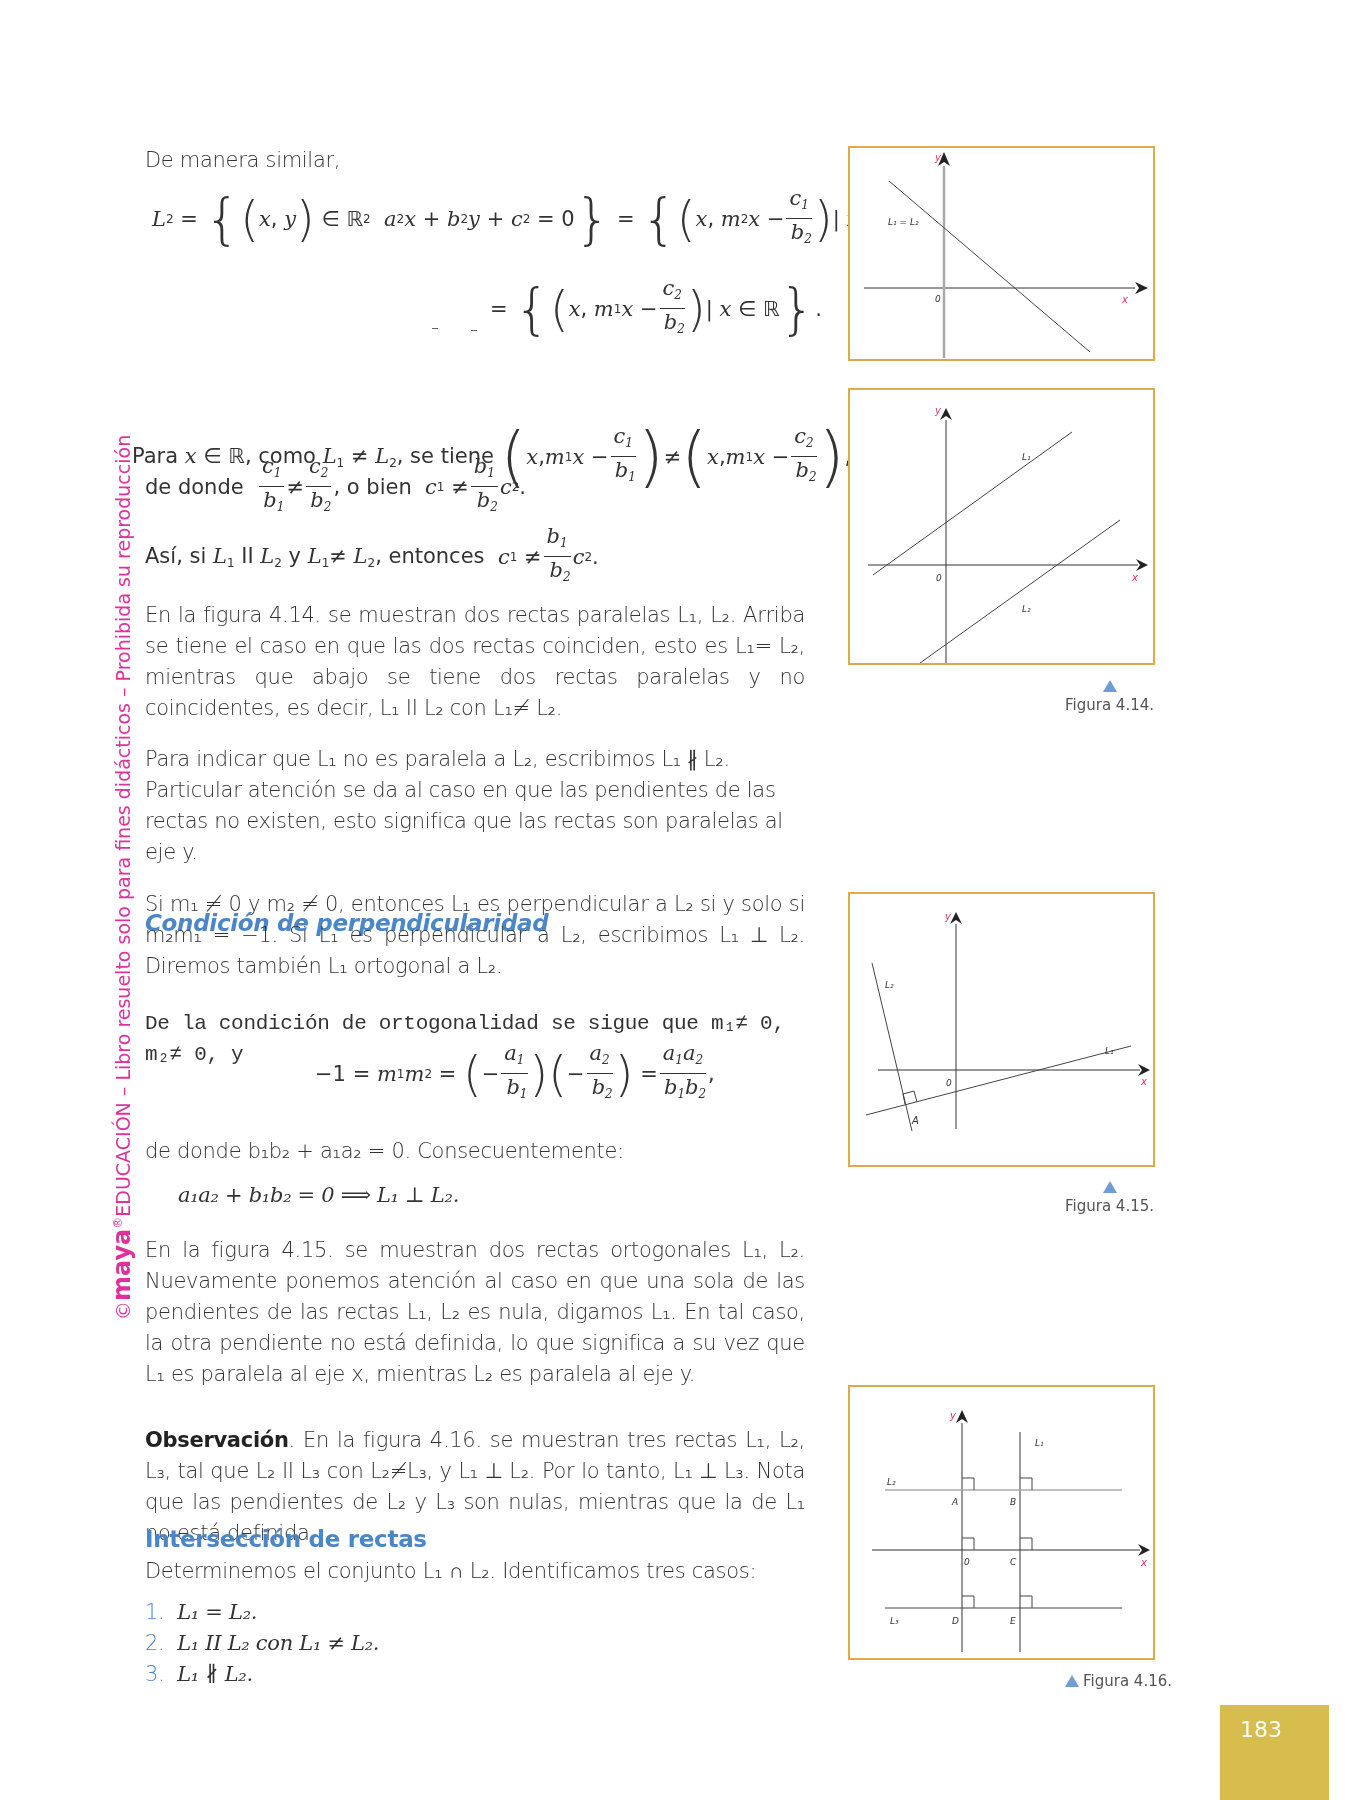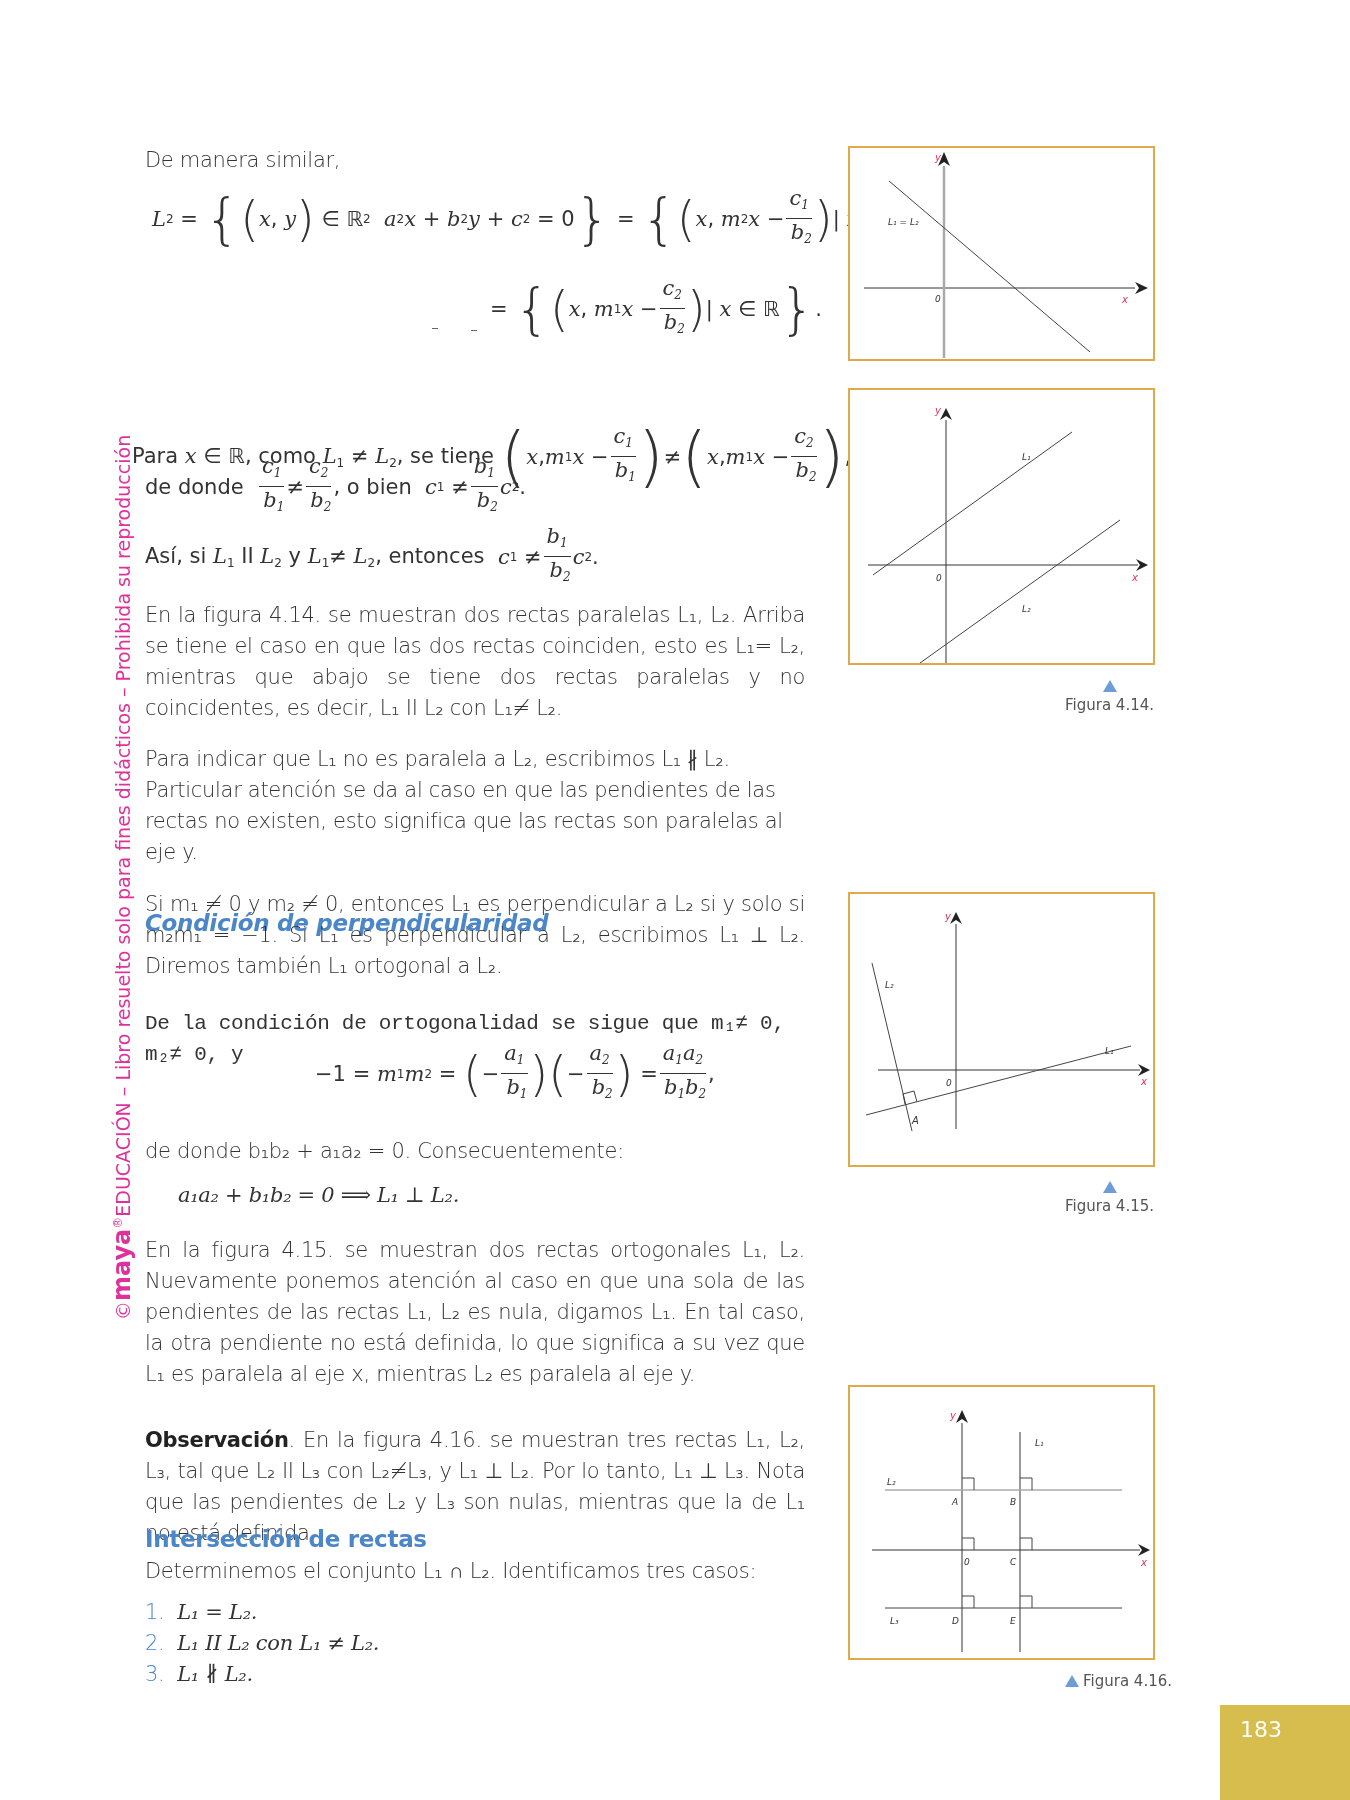--- a/index.html
+++ b/index.html
@@ -18,21 +18,21 @@
   .frac .n { border-bottom: 1.2px solid #333; padding: 0 3px; }
   .bigparen { font-size: 48px; font-weight: 200; vertical-align: middle; line-height: 1; }
   .bigbrace { font-size: 56px; font-weight: 200; vertical-align: middle; line-height: 1; }
   .math-line { position: absolute; font-size: 21px; white-space: nowrap; display: flex; align-items: center; }
   .figure { position: absolute; border: 2px solid #e0a94a; background: #fff; }
   .caption { position: absolute; font-size: 15px; color: #555; display: flex; align-items: center; gap: 4px; }
   .tri { width: 0; height: 0; border-left: 7px solid transparent; border-right: 7px solid transparent; border-bottom: 12px solid #6f9bd6; display: inline-block; }
   .sidebar-text { position: absolute; left: 108px; top: 1320px; transform-origin: 0 0; transform: rotate(-90deg);
                   white-space: nowrap; color: #e0319b; font-size: 19px; font-weight: 400; }
   .sidebar-text .brand { font-weight: bold; font-size: 24px; }
-  .page-tab { position: absolute; left: 1220px; top: 1705px; width: 130px; height: 95px; background: #d7bd4e; }
+  .page-tab { position: absolute; left: 1220px; top: 1705px; width: 109px; height: 95px; background: #d7bd4e; }
   .page-num { position: absolute; left: 20px; top: 12px; color: #fff; font-size: 22px; }
   svg text { font-family: "DejaVu Sans", sans-serif; }
 </style>
 </head>
 <body>
 
 <div class="page">
 
   <div class="sidebar-text">
     <span>©</span><span class="brand">maya</span><span style="font-size:12px;vertical-align:8px">®</span><span>EDUCACIÓN – Libro resuelto solo para fines didácticos – Prohibida su reproducción</span>

